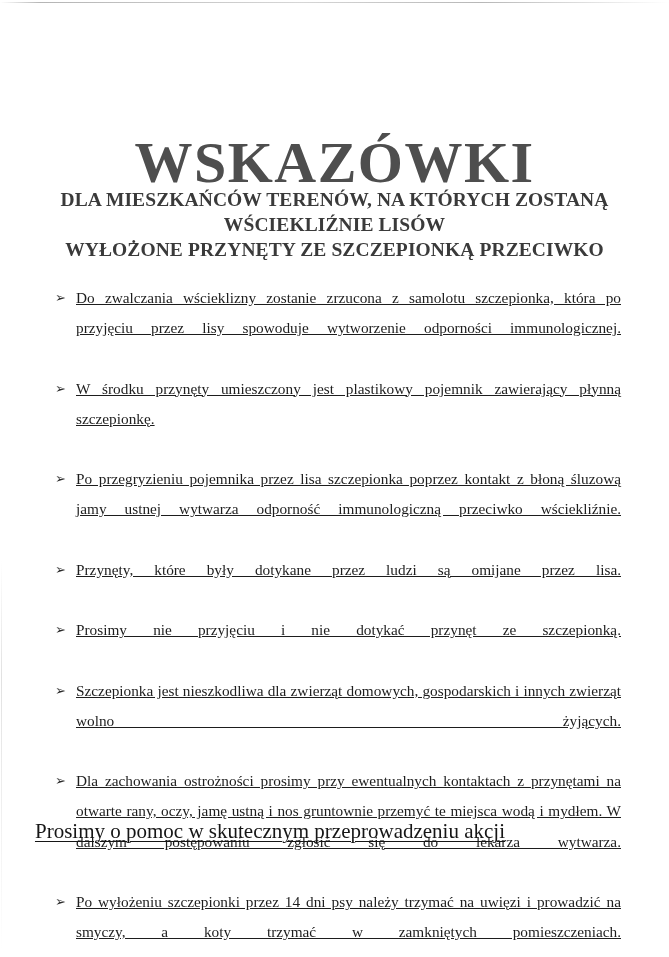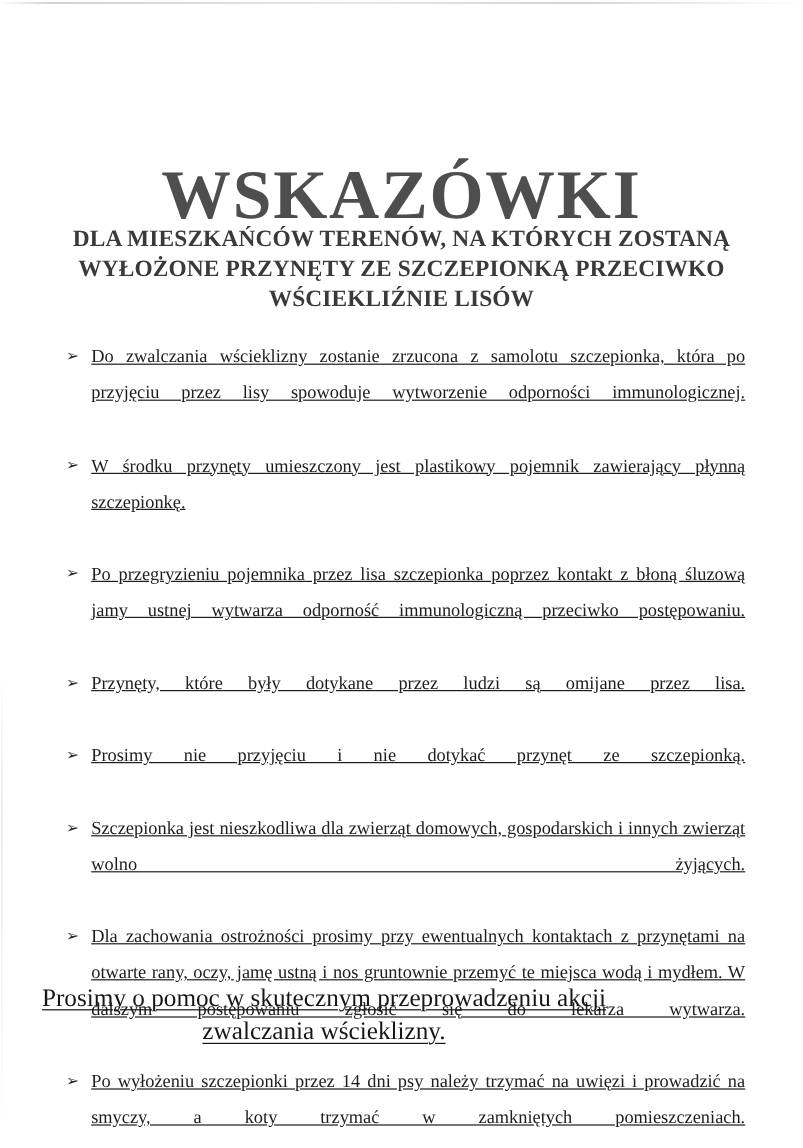--- a/index.html
+++ b/index.html
@@ -136,39 +136,39 @@
 
 <div class="page">
 
   <div class="scan-top-edge"></div>
   <div class="scan-left-edge"></div>
 
   <h1 class="doc-title">WSKAZÓWKI</h1>
 
   <h2 class="doc-subtitle">
     <span class="sub-line">DLA MIESZKAŃCÓW TERENÓW, NA KTÓRYCH ZOSTANĄ</span>
+    <span class="sub-line">WŚCIEKLIŹNIE LISÓW</span>
     <span class="sub-line">WYŁOŻONE PRZYNĘTY ZE SZCZEPIONKĄ PRZECIWKO</span>
-    <span class="sub-line">WŚCIEKLIŹNIE LISÓW</span>
   </h2>
 
   <div class="bullet-list">
 
     <div class="bullet-item">
       <span class="marker">➢</span>
       <span class="btext">Do zwalczania wścieklizny zostanie zrzucona z samolotu szczepionka, która po przyjęciu przez lisy spowoduje wytworzenie odporności immunologicznej.</span>
     </div>
 
     <div class="bullet-item">
       <span class="marker">➢</span>
       <span class="btext">W środku przynęty umieszczony jest plastikowy pojemnik zawierający płynną szczepionkę.</span>
     </div>
 
     <div class="bullet-item">
       <span class="marker">➢</span>
-      <span class="btext">Po przegryzieniu pojemnika przez lisa szczepionka poprzez kontakt z błoną śluzową jamy ustnej wytwarza odporność immunologiczną przeciwko postępowaniu.</span>
+      <span class="btext">Po przegryzieniu pojemnika przez lisa szczepionka poprzez kontakt z błoną śluzową jamy ustnej wytwarza odporność immunologiczną przeciwko wściekliźnie.</span>
     </div>
 
     <div class="bullet-item">
       <span class="marker">➢</span>
       <span class="btext">Przynęty, które były dotykane przez ludzi są omijane przez lisa.</span>
     </div>
 
     <div class="bullet-item">
       <span class="marker">➢</span>
       <span class="btext">Prosimy nie przyjęciu i nie dotykać przynęt ze szczepionką.</span>
@@ -186,16 +186,15 @@
 
     <div class="bullet-item">
       <span class="marker">➢</span>
       <span class="btext">Po wyłożeniu szczepionki przez 14 dni psy należy trzymać na uwięzi i prowadzić na smyczy, a koty trzymać w zamkniętych pomieszczeniach.</span>
     </div>
 
   </div>
 
   <div class="closing">
     <span class="cl-line">Prosimy o pomoc w skutecznym przeprowadzeniu akcji</span>
-    <span class="cl-line">zwalczania wścieklizny.</span>
   </div>
 
 </div>
 
 </body></html>

